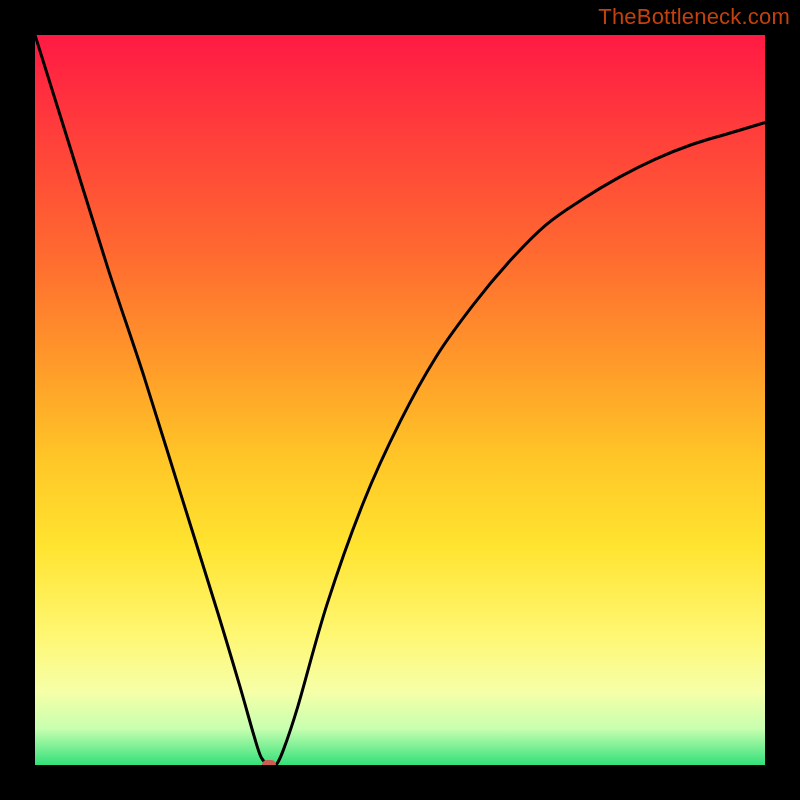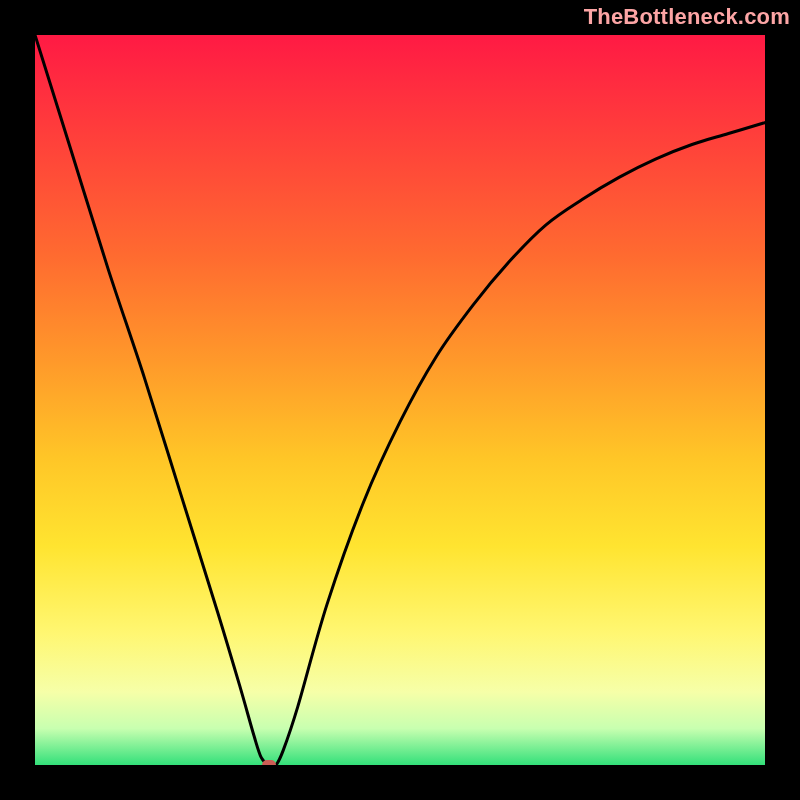--- a/index.html
+++ b/index.html
@@ -14,23 +14,23 @@
   .frame {
     position: relative;
     width: 800px;
     height: 800px;
     background: #000;
   }
   .watermark {
     position: absolute;
     top: 4px;
     right: 10px;
-    color: #fca5a5;
+    color: #c2410c;
     font-size: 22px;
-    font-weight: 700;
+    font-weight: 400;
     letter-spacing: 0.2px;
     user-select: none;
   }
   .plot {
     position: absolute;
     left: 35px;
     top: 35px;
     width: 730px;
     height: 730px;
     overflow: hidden;

